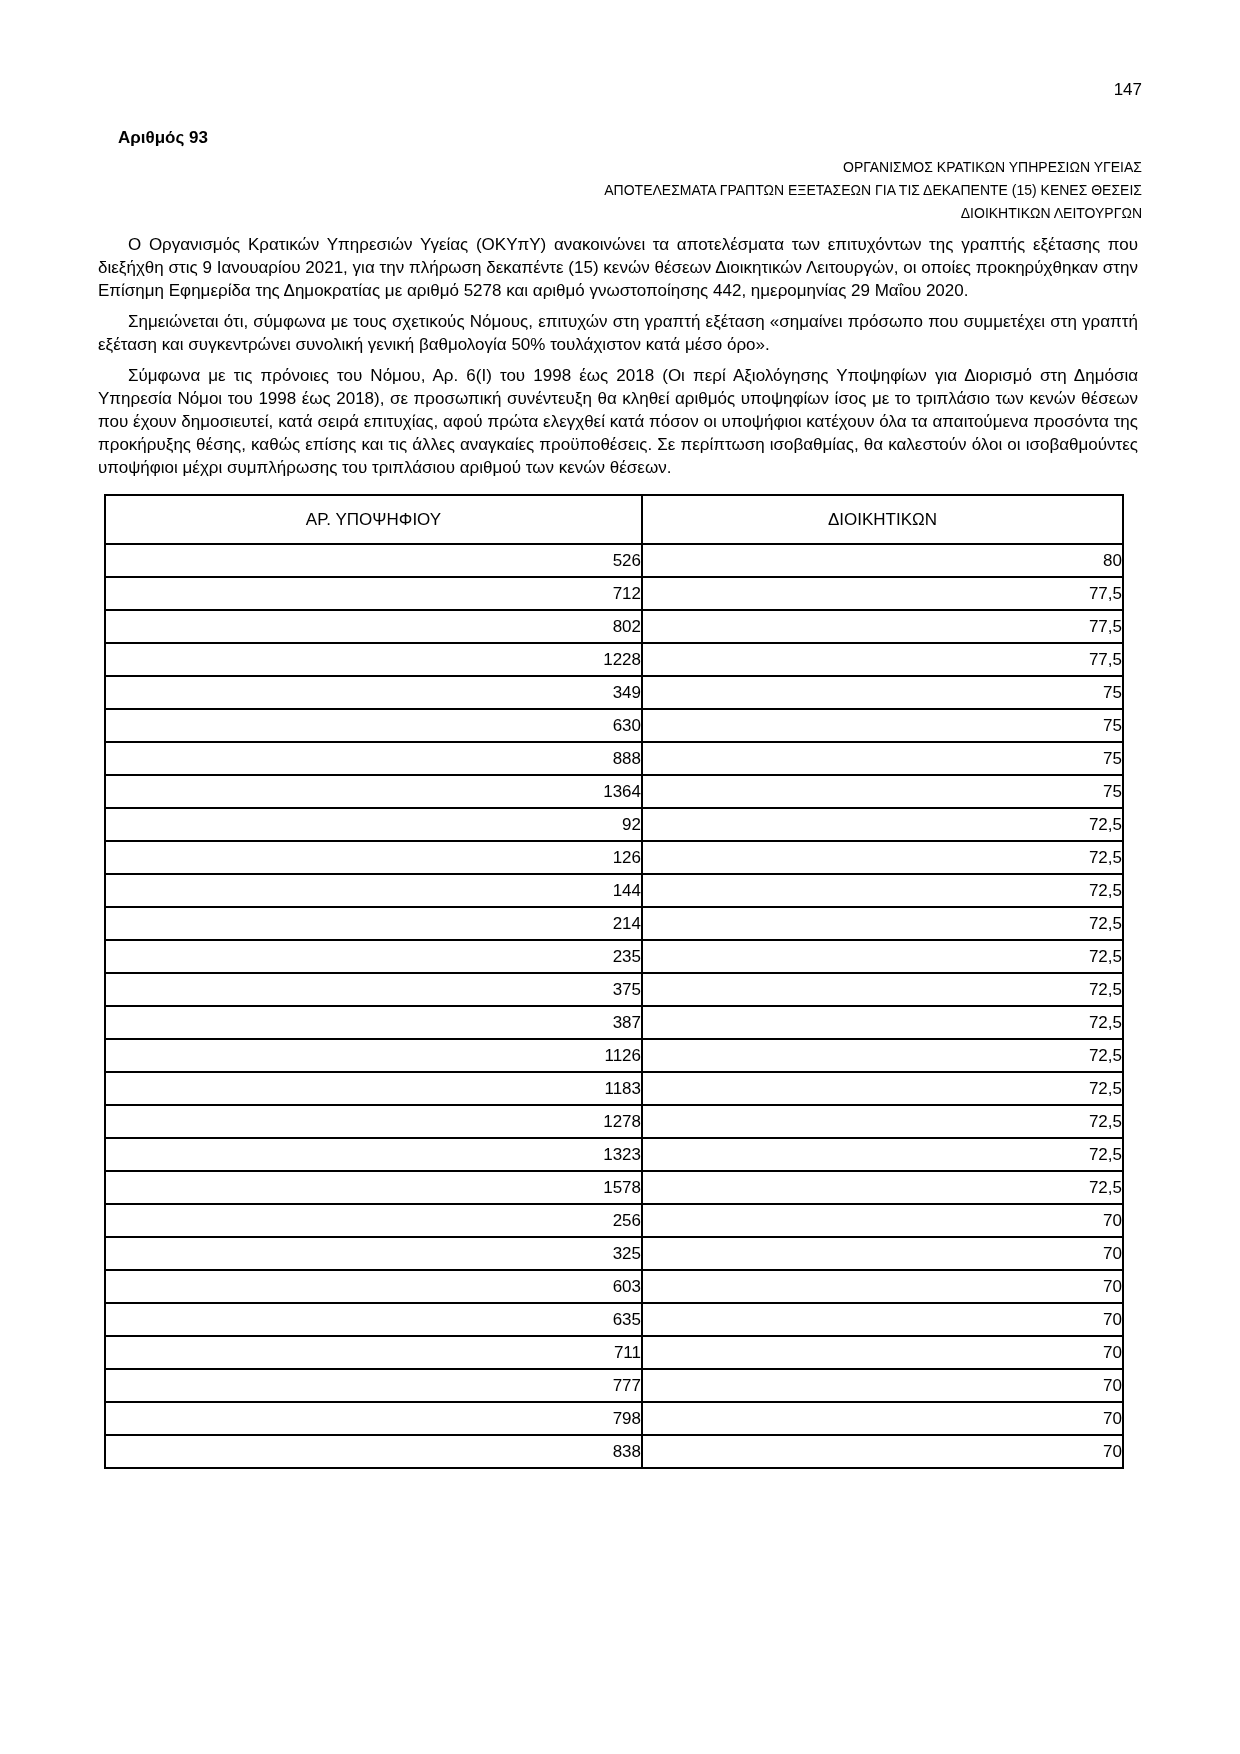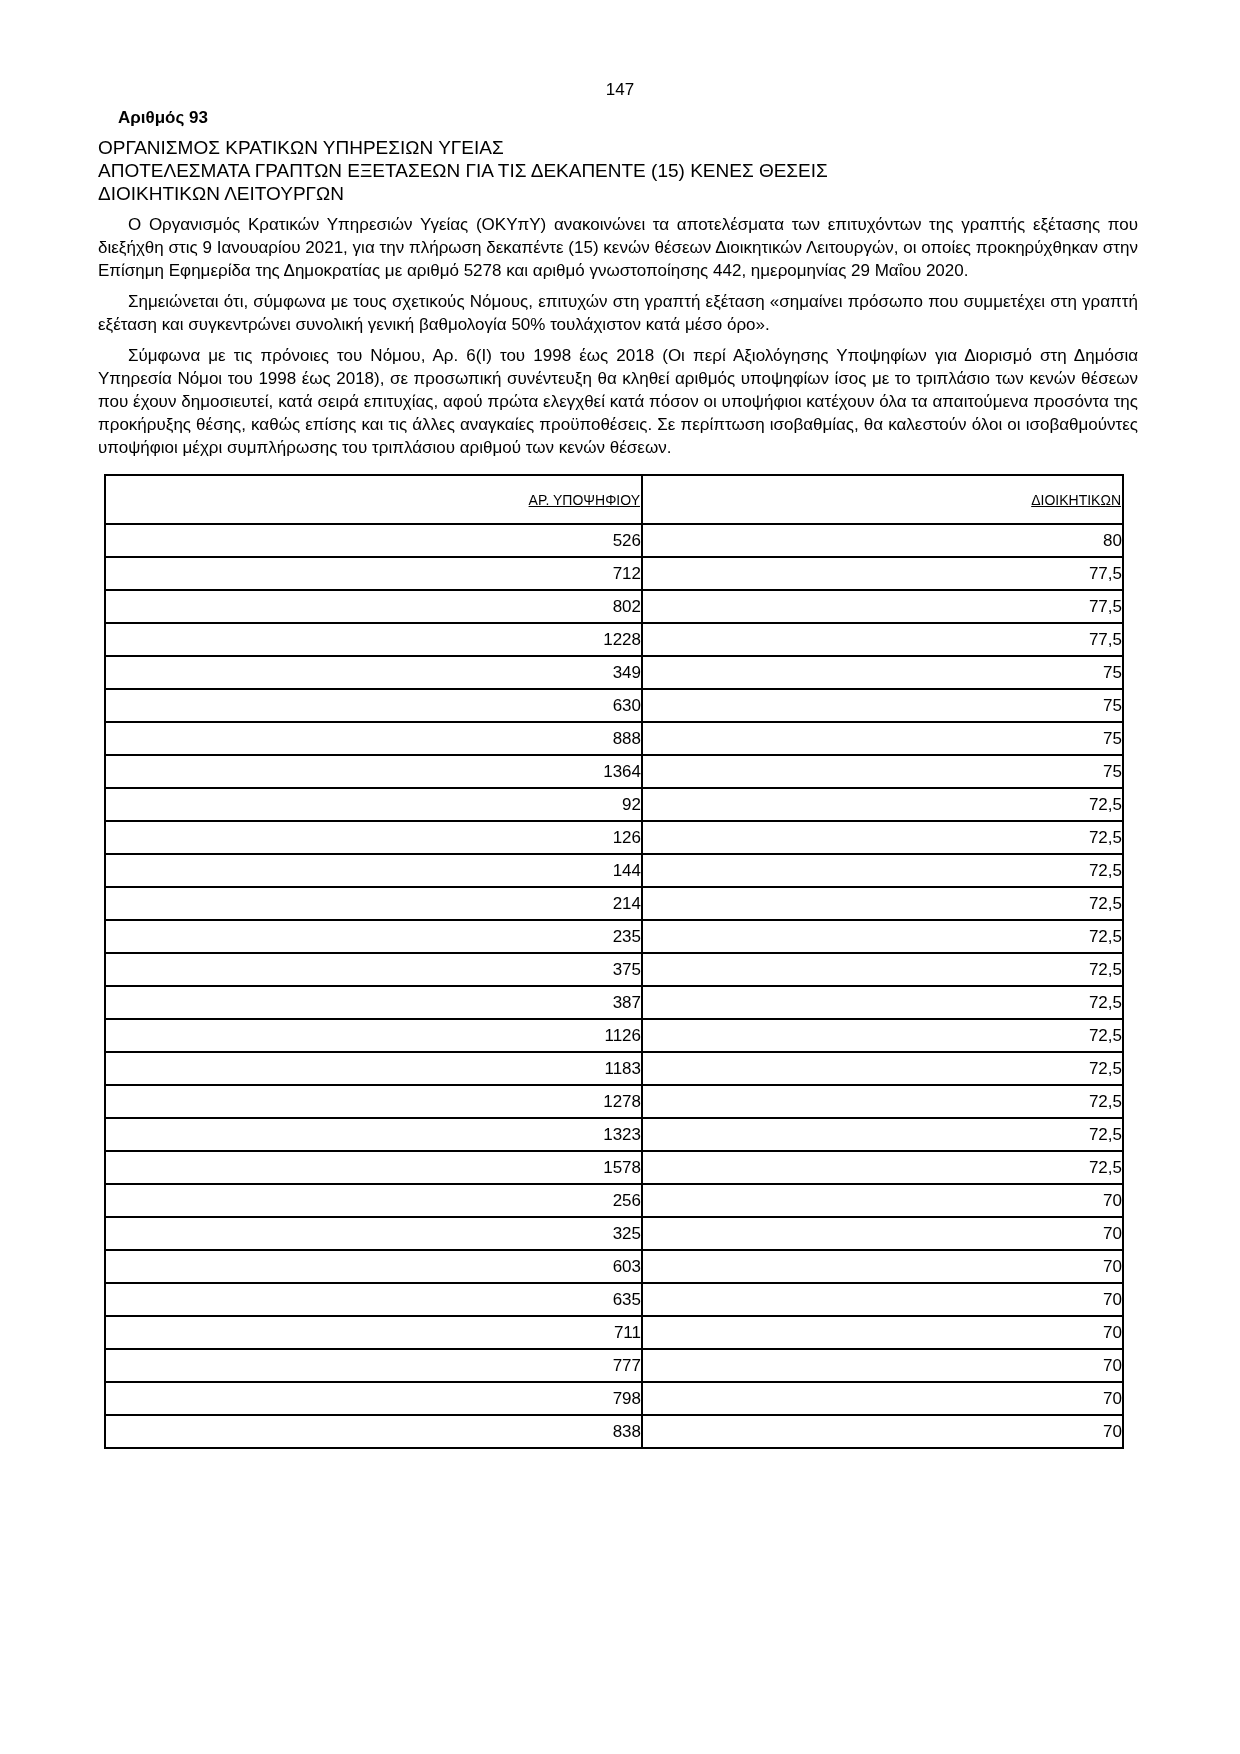--- a/index.html
+++ b/index.html
@@ -12,34 +12,34 @@
     width: 1240px;
     height: 1754px;
     background: #ffffff;
     font-family: "Liberation Sans", sans-serif;
     color: #000000;
     box-sizing: border-box;
     padding: 80px 98px 0 98px;
     overflow: hidden;
   }
   .page-number {
-    text-align: center;
+    text-align: right;
     font-size: 17px;
     line-height: 20px;
-    margin-bottom: 8px;
+    margin-bottom: 28px;
   }
   .doc-number {
     font-size: 17px;
     font-weight: bold;
     padding-left: 20px;
     margin-bottom: 8px;
   }
   .title-line {
-    text-align: left;
-    font-size: 19px;
+    text-align: right;
+    font-size: 14px;
     line-height: 23px;
   }
   .paragraphs {
     margin-top: 8px;
   }
   .para {
     font-size: 17px;
     line-height: 23px;
     text-align: justify;
     text-indent: 30px;
@@ -49,26 +49,25 @@
     margin-top: 15px;
     margin-left: 6px;
     width: 1018px;
     border-collapse: collapse;
     table-layout: fixed;
   }
   table.results, table.results th, table.results td {
     border: 2px solid #000000;
   }
   table.results th {
-    font-size: 14px;
+    font-size: 17px;
     font-weight: normal;
-    text-align: right;
+    text-align: center;
     height: 45px;
     vertical-align: middle;
-    text-decoration: underline;
   }
   table.results td {
     font-size: 17px;
     text-align: right;
     height: 31px;
     vertical-align: middle;
     padding: 0;
   }
   table.results col.col-candidate { width: 537px; }
   table.results col.col-grade { width: 481px; }

